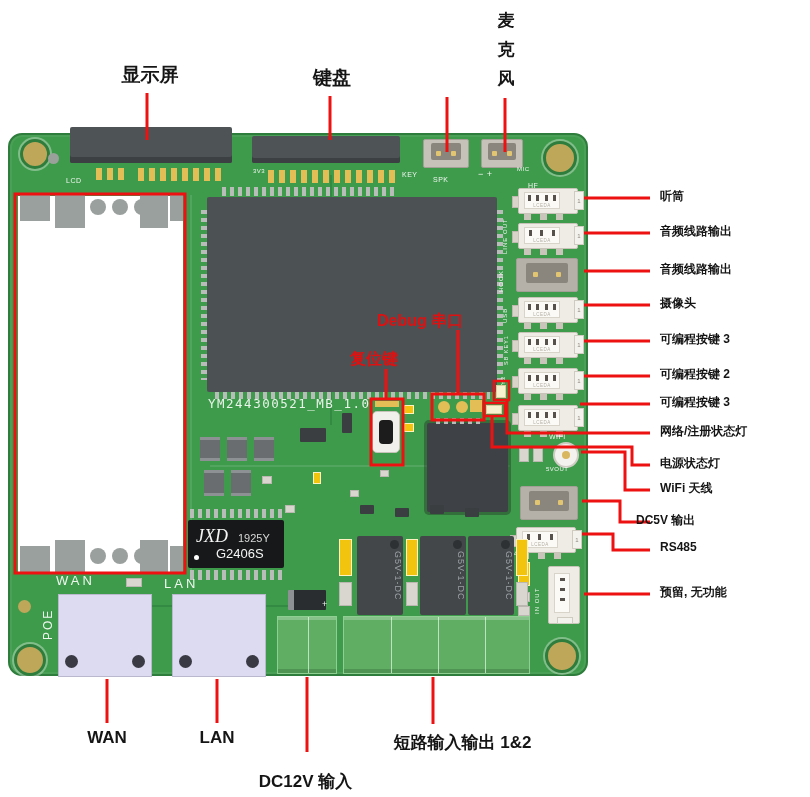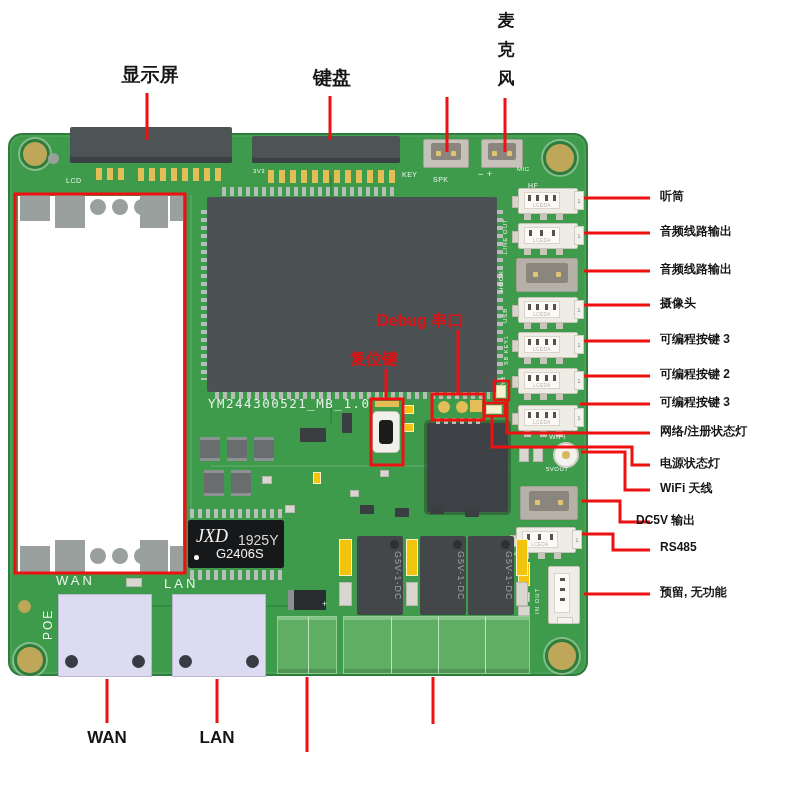--- a/index.html
+++ b/index.html
@@ -74,21 +74,21 @@
   .wavy{text-decoration:underline wavy #e03030;text-decoration-thickness:1px;text-underline-offset:3px;}
   #ann{position:absolute;left:0;top:0;pointer-events:none;}
 
   .poe-white{position:absolute;left:18px;top:196px;width:165px;height:376px;background:#ffffff;}
   .gpad{position:absolute;background:#9aa09e;}
   .gpadc{position:absolute;background:#9aa09e;border-radius:50%;}
   .poe-text{position:absolute;left:40px;top:318px;width:120px;text-align:center;font-weight:700;font-size:15px;color:#111;}
 
   .xfmr{position:absolute;left:188px;top:520px;width:96px;height:48px;background:#17181a;border-radius:2px;color:#f5f5f5;}
   .xfmr .brand{position:absolute;left:8px;top:6px;font-family:"Liberation Serif",serif;font-style:italic;font-size:18px;}
-  .xfmr .date{position:absolute;left:50px;top:12px;font-size:14px;color:#d8d8d8;}
+  .xfmr .date{position:absolute;left:50px;top:12px;font-size:11px;color:#d8d8d8;}
   .xfmr .model{position:absolute;left:28px;top:26px;font-size:13px;}
   .xfmr .dot{position:absolute;left:6px;bottom:8px;width:5px;height:5px;border-radius:50%;background:#fff;}
 
   .soc{position:absolute;left:427px;top:423px;width:81px;height:89px;background:#3e4246;border-radius:2px;
        box-shadow:0 0 0 3px rgba(25,28,30,.35);}
   .btn{position:absolute;left:372px;top:411px;width:28px;height:42px;background:#f2f0ea;border:1px solid #c6c2b8;
        border-radius:5px;box-sizing:border-box;}
   .btn .c{position:absolute;left:6px;top:8px;width:14px;height:24px;background:#1c1c1c;border-radius:4px;}
   .padc{position:absolute;border-radius:50%;background:#e3bd55;}
   .pads{position:absolute;background:#e3bd55;}
@@ -435,16 +435,18 @@
   <div class="lbl lbl-right abs" style="left:660px;top:394px;">可编程按键 3</div>
   <div class="lbl lbl-right abs" style="left:660px;top:423px;">网络/注册状态灯</div>
   <div class="lbl lbl-right abs" style="left:660px;top:455px;">电源状态灯</div>
   <div class="lbl lbl-right abs" style="left:660px;top:480px;">WiFi 天线</div>
   <div class="lbl lbl-right abs" style="left:636px;top:512px;">DC5V 输出</div>
   <div class="lbl lbl-right abs" style="left:660px;top:540px;">RS485</div>
   <div class="lbl lbl-right abs" style="left:660px;top:584px;">预留, 无功能</div>
 
   <div class="lbl lbl-bottom abs" style="left:72px;top:728px;width:70px;">WAN</div>
   <div class="lbl lbl-bottom abs" style="left:182px;top:728px;width:70px;">LAN</div>
+  <div class="lbl lbl-bottom abs" style="left:238px;top:770px;width:135px;">DC12V 输入</div>
+  <div class="lbl lbl-bottom abs" style="left:355px;top:731px;width:215px;">短路输入输出 1&amp;2</div>
 
   <div class="red-lbl" style="left:377px;top:311px;">Debug 串口</div>
   <div class="red-lbl" style="left:350px;top:349px;">复位键</div>
 </div>
 
 </body></html>

